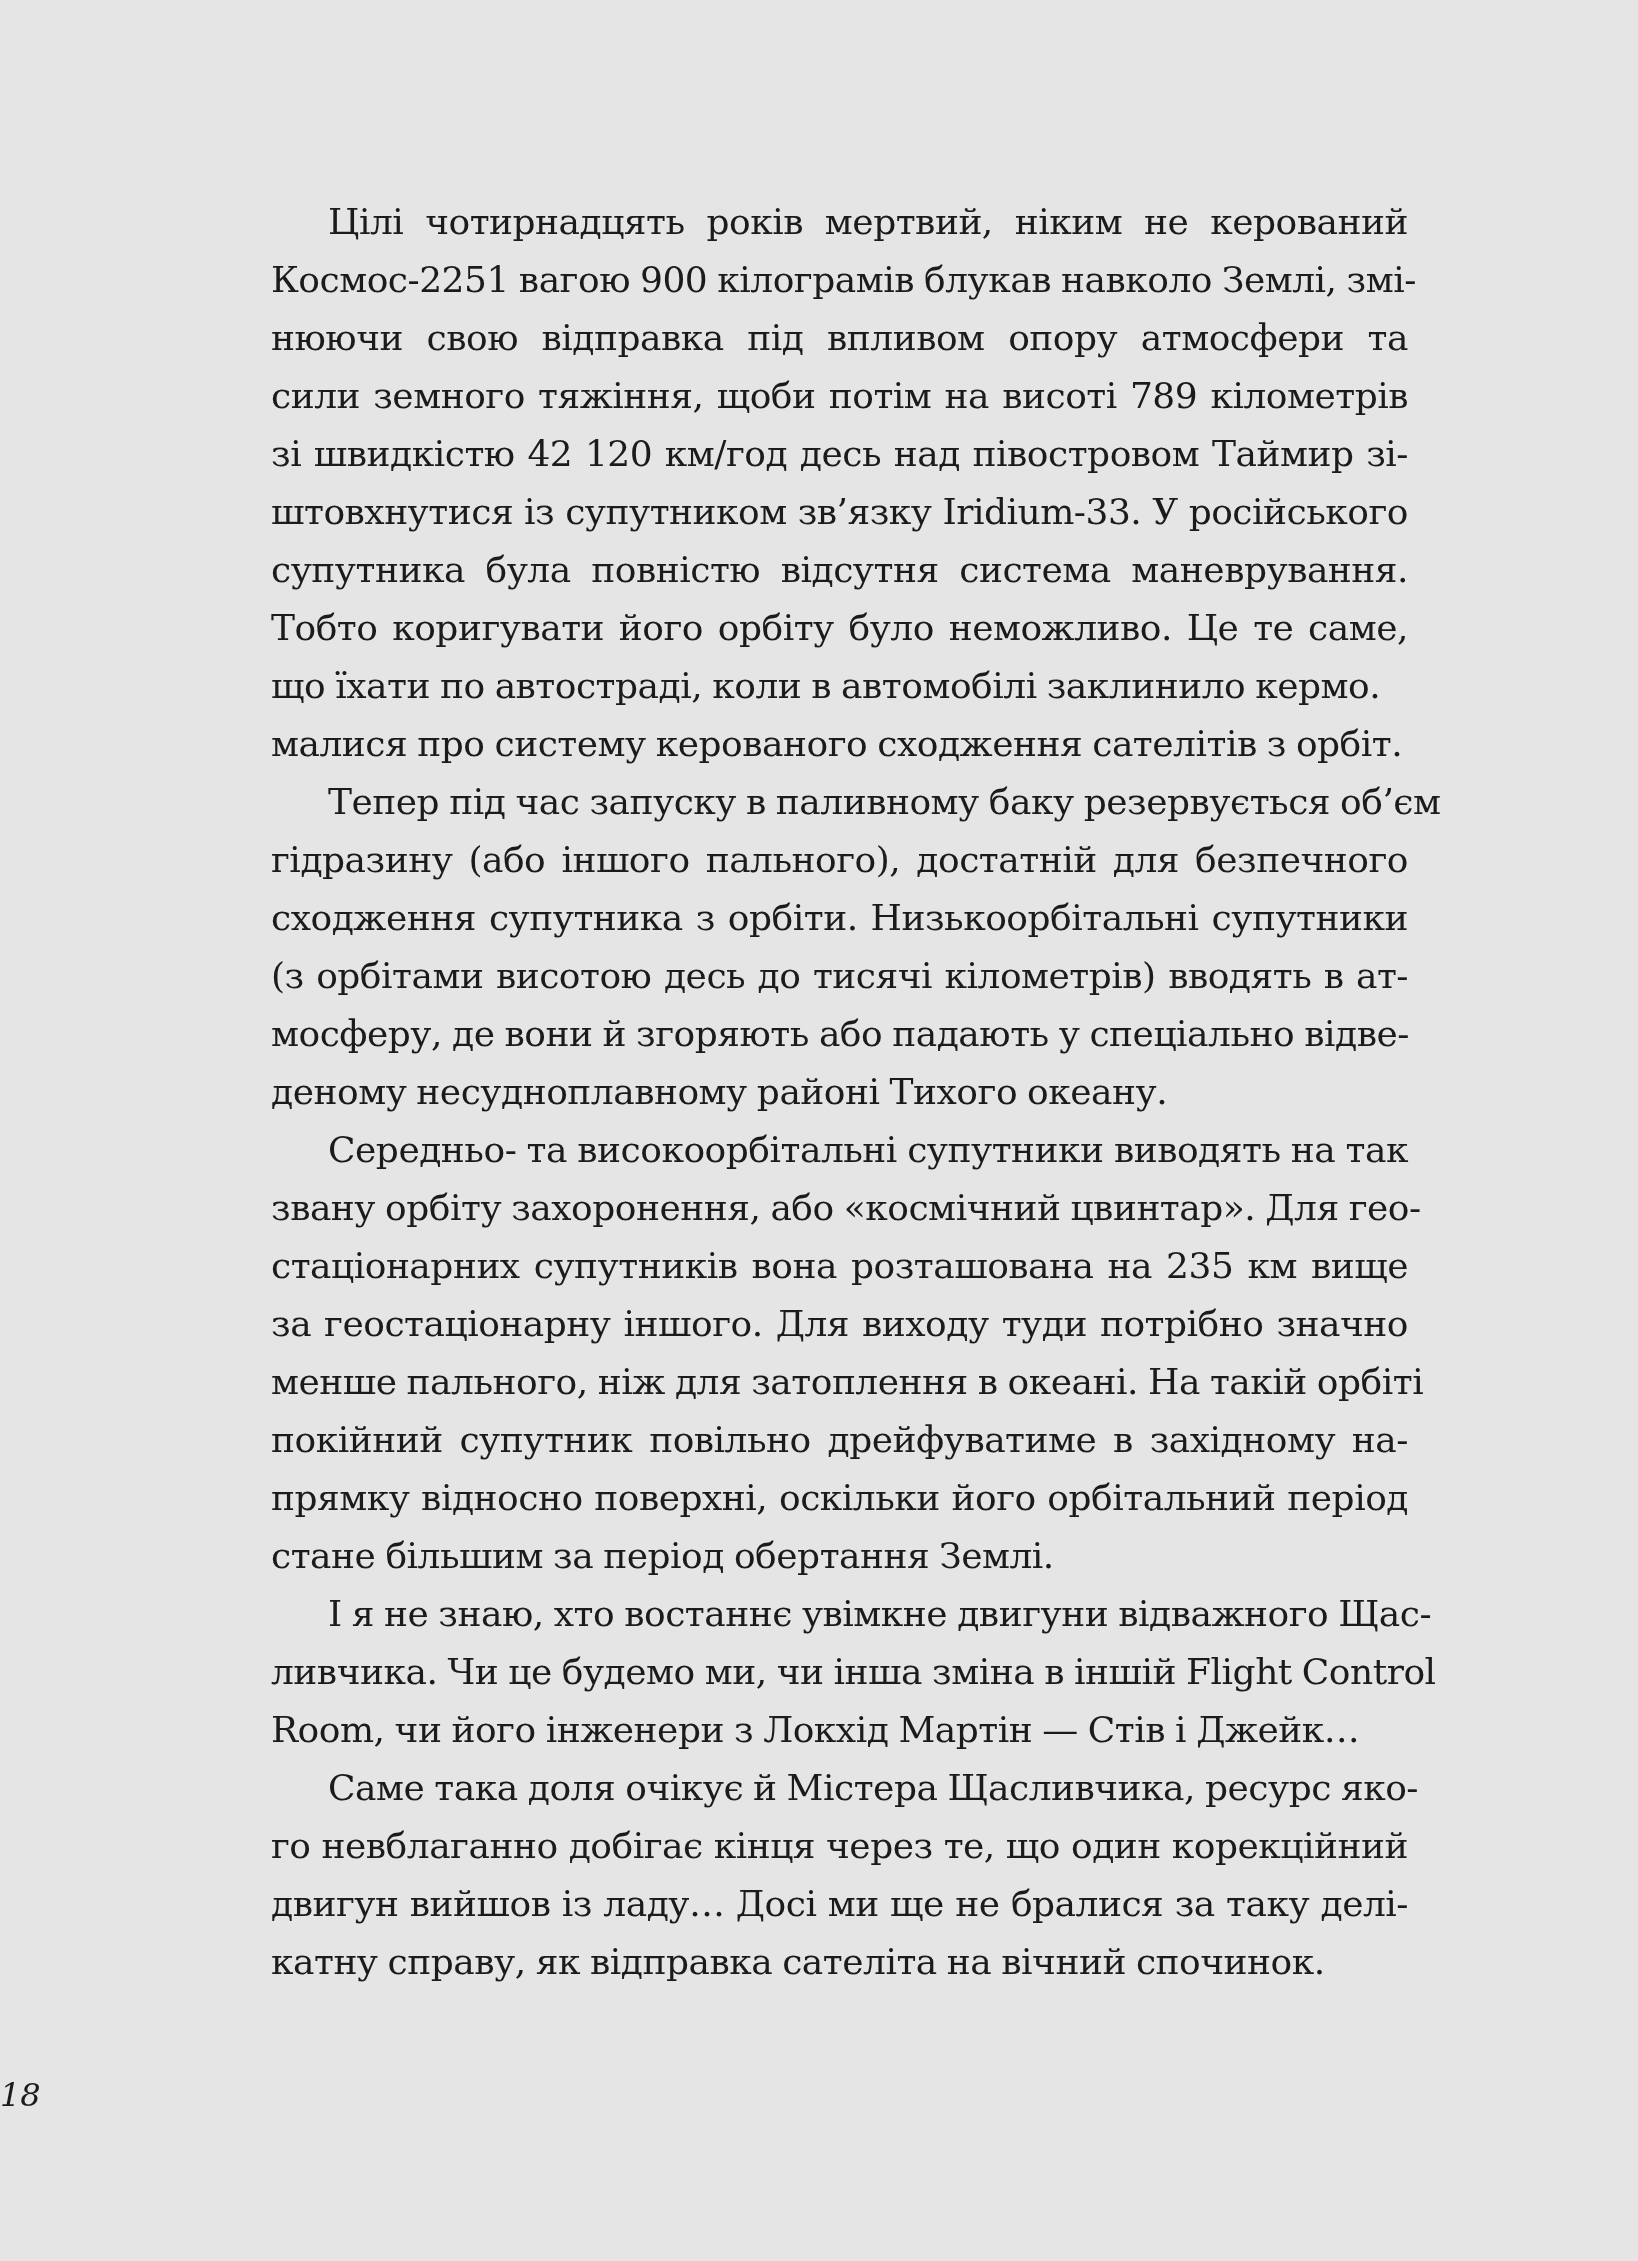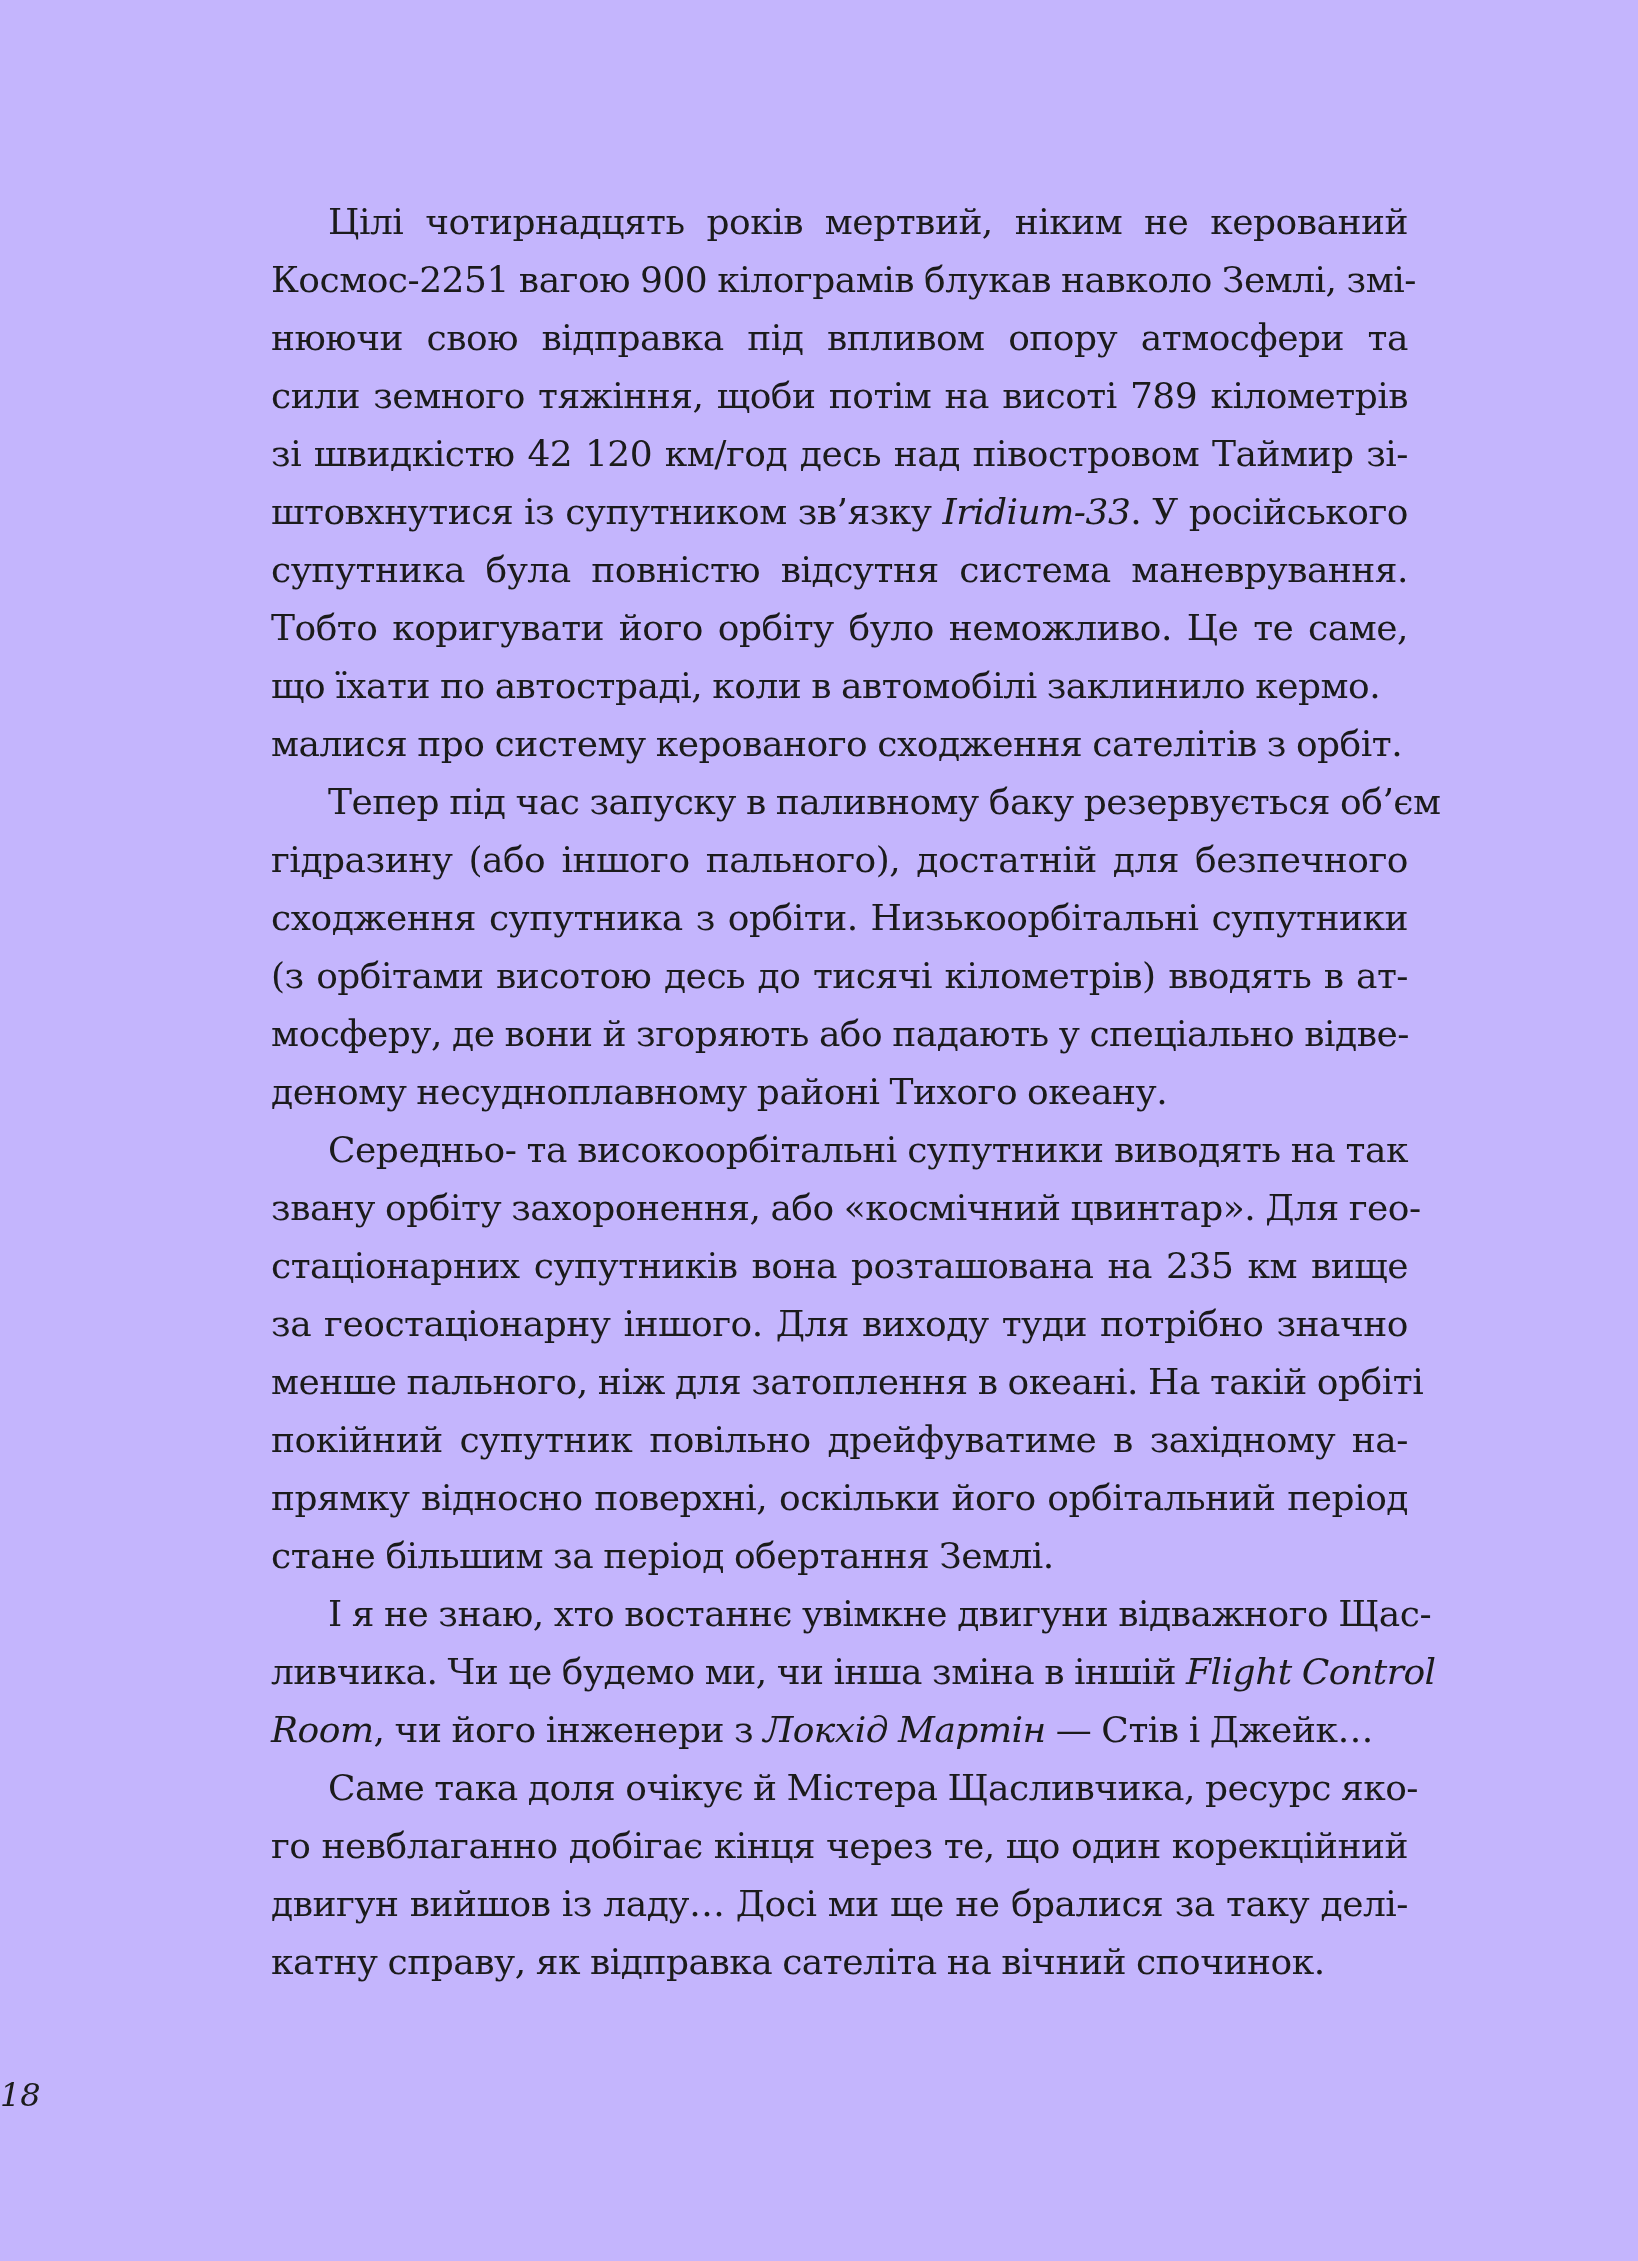--- a/index.html
+++ b/index.html
@@ -12,21 +12,21 @@
       height: 2261px;
       position: relative;
       overflow: hidden;
     }
     .page {
       position: absolute;
       left: 0;
       top: 0;
       width: 1638px;
       height: 2261px;
-      background: #c4b5fd;
+      background: #e5e5e5;
     }
     .text-block {
       position: absolute;
       left: 271px;
       top: 193px;
       width: 1137px;
       color: #1b1b1b;
       font-family: "DejaVu Serif", "Liberation Serif", serif;
       font-size: 36px;
       line-height: 58px;
@@ -40,21 +40,20 @@
       text-align: justify;
       text-align-last: justify;
     }
     .line.indent {
       padding-left: 57px;
     }
     .line.last {
       text-align-last: left;
     }
     .it {
-      font-style: italic;
     }
     .page-number {
       position: absolute;
       left: 0;
       width: 1638px;
       top: 2074px;
       text-align: left;
       font-family: "DejaVu Serif", "Liberation Serif", serif;
       font-style: italic;
       font-size: 32px;

